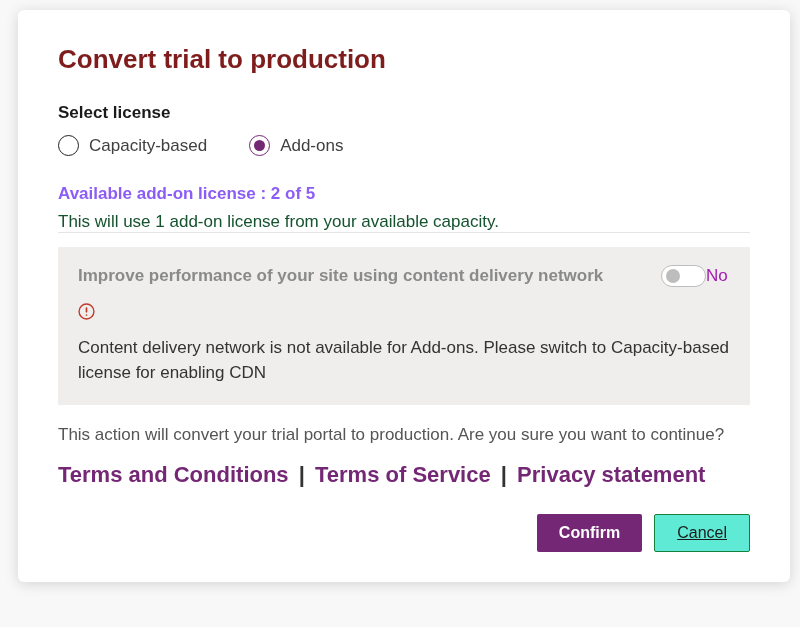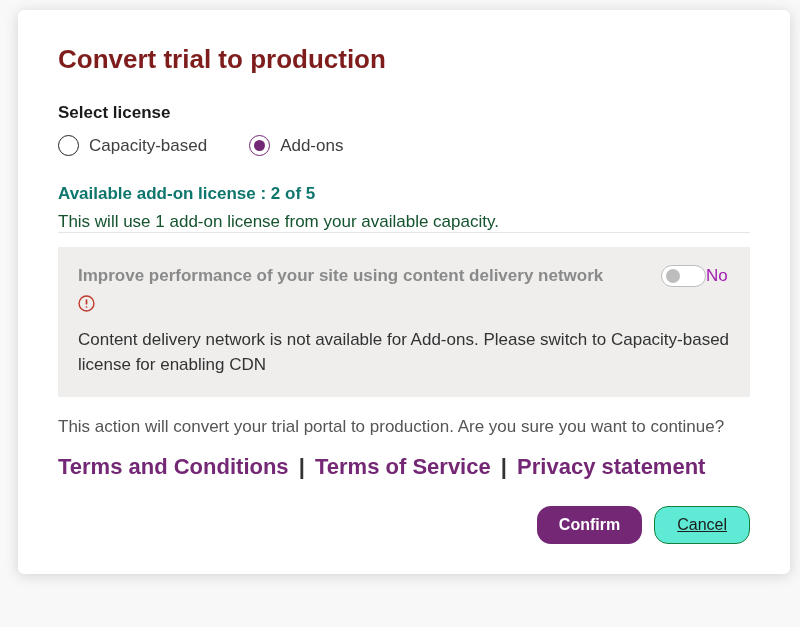--- a/index.html
+++ b/index.html
@@ -60,42 +60,42 @@
       background: #742774;
       border-radius: 50%;
     }
     .radio-label {
       font-size: 17px;
       color: #404040;
     }
     .avail-line {
       font-size: 17px;
       font-weight: 600;
-      color: #0f766e;
+      color: #8b5cf6;
       margin-bottom: 8px;
     }
     .desc-line {
       font-size: 17px;
       color: #14532d;
       margin-bottom: 0;
     }
     .divider {
       border: none;
       border-top: 1px solid #e5e5e5;
       margin-bottom: 14px;
     }
     .cdn-box {
       background: #efeeed;
       padding: 18px 20px 20px 20px;
       margin-bottom: 18px;
     }
     .cdn-header {
       display: flex;
       align-items: center;
-      margin-bottom: 6px;
+      margin-bottom: 14px;
     }
     .cdn-title {
       flex: 1;
       font-size: 17px;
       font-weight: 600;
       color: #8a8a8a;
     }
     .toggle {
       width: 45px; height: 22px;
       border-radius: 11px;
@@ -154,21 +154,21 @@
       margin: 0 4px;
     }
     .button-row {
       display: flex;
       justify-content: flex-end;
       gap: 12px;
     }
     .btn {
       font-size: 16px;
       padding: 9px 22px;
-      border-radius: 14px;
+      border-radius: 2px;
       cursor: pointer;
       font-family: inherit;
       text-align: center;
     }
     .btn-primary {
       background: #742774;
       color: #fff;
       border: none;
       font-weight: 600;
     }

